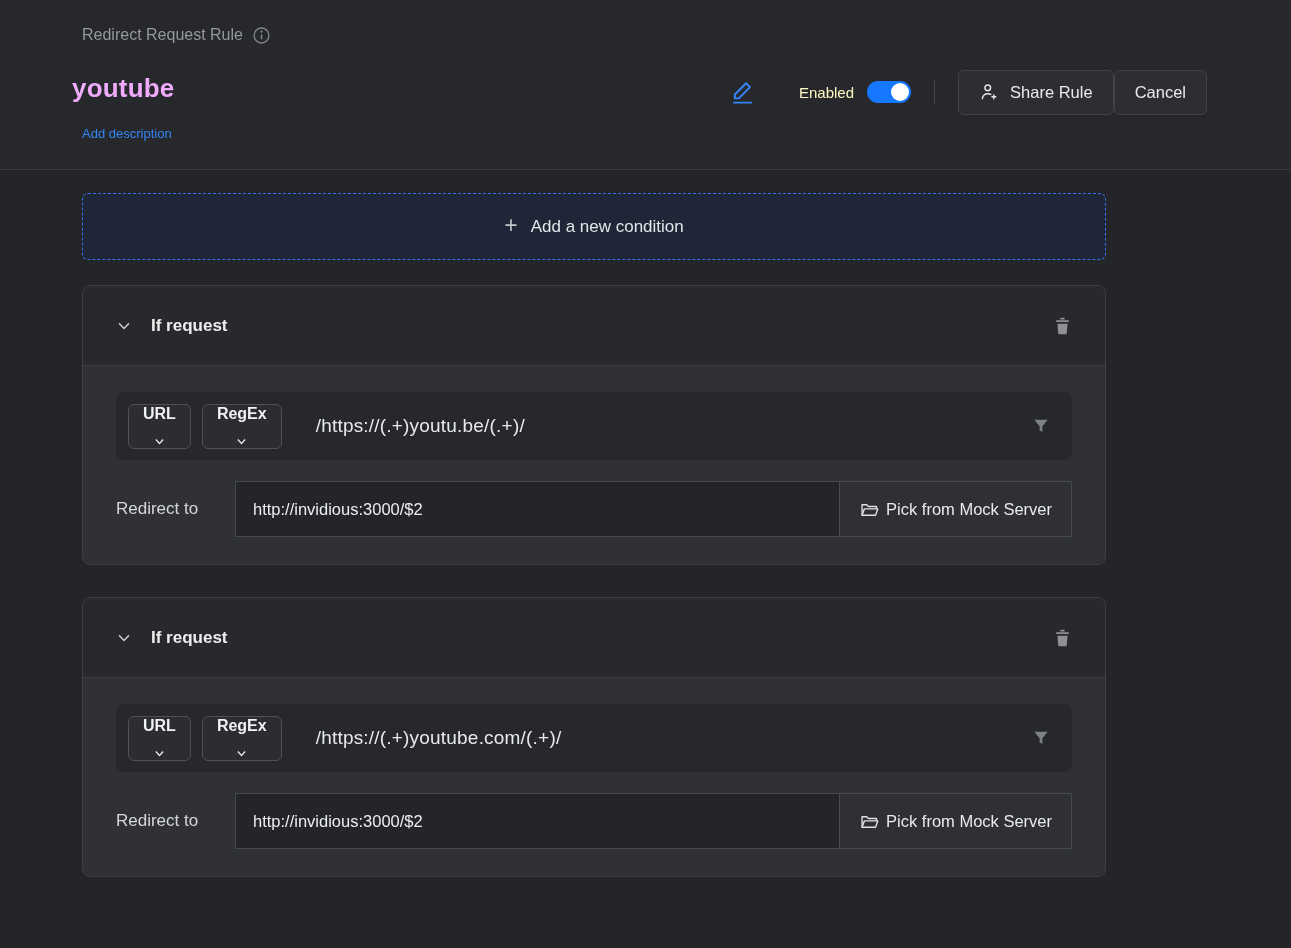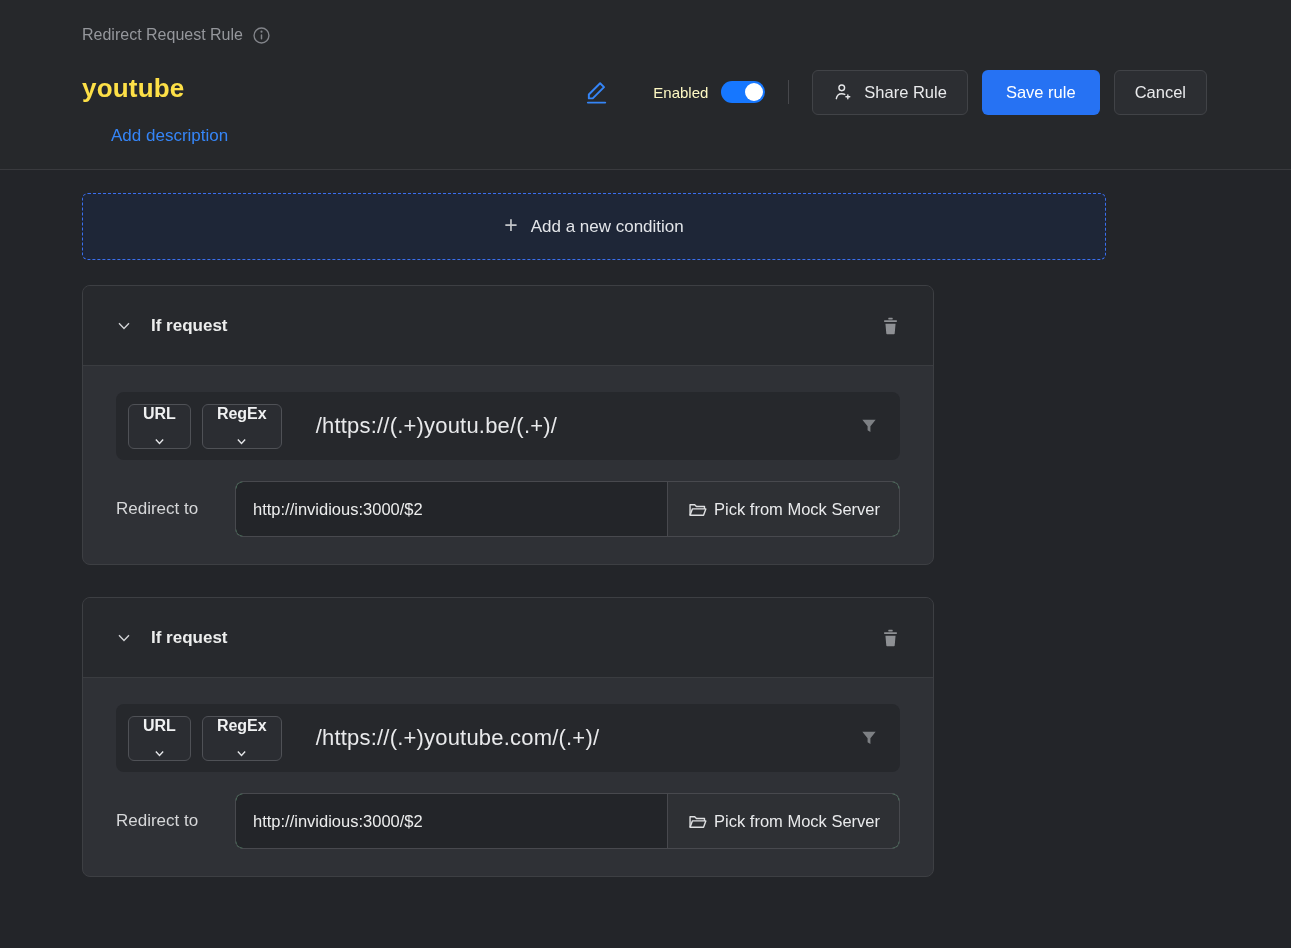--- a/index.html
+++ b/index.html
@@ -18,26 +18,26 @@
   .topbar {
     position:relative; height:170px; background:#26282b;
     border-bottom:1px solid #393a3e;
   }
   .rule-type {
     position:absolute; left:82px; top:26px;
     font-size:16px; color:#95979c; display:flex; align-items:center; gap:10px;
   }
   .info-icon { width:17px; height:17px; color:#82848a; display:inline-flex; }
   .rule-name {
-    position:absolute; left:82px; top:73px;
-    font-size:26px; font-weight:600; color:#fde047; letter-spacing:0.2px;
+    position:absolute; left:72px; top:73px;
+    font-size:26px; font-weight:600; color:#f0abfc; letter-spacing:0.2px;
   }
   .add-desc {
     position:absolute; left:82px; top:126px;
-    font-size:17px; color:var(--link); cursor:pointer; text-decoration:none;margin-left:29px;
+    font-size:13px; color:var(--link); cursor:pointer; text-decoration:none;
   }
   .topbar-actions {
     position:absolute; top:69px; right:84px; height:46px;
     display:flex; align-items:center;
   }
   .edit-pencil { width:26px; height:26px; color:var(--link); margin-right:44px; cursor:pointer; }
   .enabled-label { font-size:15px; color:#fef9c3; margin-right:13px; }
   .toggle {
     width:44px; height:22px; border-radius:11px; background:var(--toggle-on);
     position:relative; margin-right:23px; cursor:pointer;
@@ -61,21 +61,21 @@
   .add-condition-btn {
     width:1024px; height:67px; border-radius:6px;
     background:#1e2637; border:1px dashed var(--dashed);
     color:#e3e5e9; font-size:17px; cursor:pointer;
     display:flex; align-items:center; justify-content:center; gap:13px;
     font-family:"Liberation Sans", sans-serif;
   }
   .plus-glyph { font-size:23px; font-weight:300; color:#c2c4c8; line-height:1; margin-top:-2px; }
 
   .card {
-    width:852px; border:1px solid #3d3f43; border-radius:8px;
+    width:1024px; border:1px solid #3d3f43; border-radius:8px;
     margin-top:25px; background:#2f3136; overflow:hidden;
   }
   .card.second { margin-top:32px; }
   .card-header {
     height:80px; background:#27292d; border-bottom:1px solid #3a3c40;
     display:flex; align-items:center; padding:0 33px;
   }
   .collapse-chevron { width:16px; height:16px; color:#d2d3d6; margin-right:19px; cursor:pointer; }
   .card-title { font-size:17px; font-weight:700; color:#eceded; }
   .trash-icon { width:19px; height:22px; color:#8e9094; margin-left:auto; cursor:pointer; }
@@ -87,27 +87,27 @@
     display:flex; align-items:center; padding:0 21px 0 12px;
   }
   .select-btn {
     height:45px; border:1px solid #4f5156; border-radius:6px; background:#2b2d32;
     color:#f0f1f2; font-weight:700; font-size:16px; cursor:pointer;
     display:inline-flex; align-items:center; gap:10px; padding:0 14px; margin-right:11px;
     font-family:"Liberation Sans", sans-serif;
     flex-direction:column;
   }
   .caret { width:13px; height:13px; color:#e3e4e7; margin-top:1px; }
-  .pattern { font-size:22px; color:#e8e9eb; margin-left:23px; letter-spacing:0.2px; cursor:text; }
+  .pattern { font-size:19px; color:#e8e9eb; margin-left:23px; letter-spacing:0.2px; cursor:text; }
   .filter-icon { width:20px; height:20px; color:#7d8084; margin-left:auto; cursor:pointer; }
 
   .redirect-row { display:flex; align-items:center; margin-top:21px; }
   .redirect-label { width:119px; flex:none; font-size:17px; color:#d6d7d9; }
   .redirect-group {
-    flex:1; height:56px; border:1px solid #48494e; border-radius:8px;
+    flex:1; height:56px; border:1px solid #48494e; border-radius:1px;
     display:flex; overflow:hidden; background:#86efac;
   }
   .redirect-input {
     flex:1; min-width:0; background:#232529; border:none; outline:none;
     color:#eceded; font-size:16.5px; padding:0 17px;
     font-family:"Liberation Sans", sans-serif;
   }
   .pick-btn {
     background:#2e3034; border:none; border-left:1px solid #48494e;
     color:#e9eaec; font-size:16.5px; cursor:pointer;
@@ -147,23 +147,20 @@
     <span class="v-divider"></span>
     <button class="btn btn-default">
       <span class="share-icon">
         <svg viewBox="0 0 24 24" width="20" height="20" fill="none" stroke="currentColor" stroke-width="1.7" stroke-linecap="round">
             <circle cx="10.5" cy="7" r="3.4"></circle>
             <path d="M4 20c.6-4 3.1-6 6.5-6 1.4 0 2.6.3 3.6.9"></path>
             <path d="M17.8 15.4v4.6M15.5 17.7h4.6"></path>
           </svg>
       </span>
       <span>Share Rule</span>
-    </button>
-    <button class="btn btn-primary">
-      <span>Save rule</span>
     </button>
     <button class="btn btn-default">
       <span>Cancel</span>
     </button>
   </div>
 </div>
 
 <div class="content">
 
   <button class="add-condition-btn">

